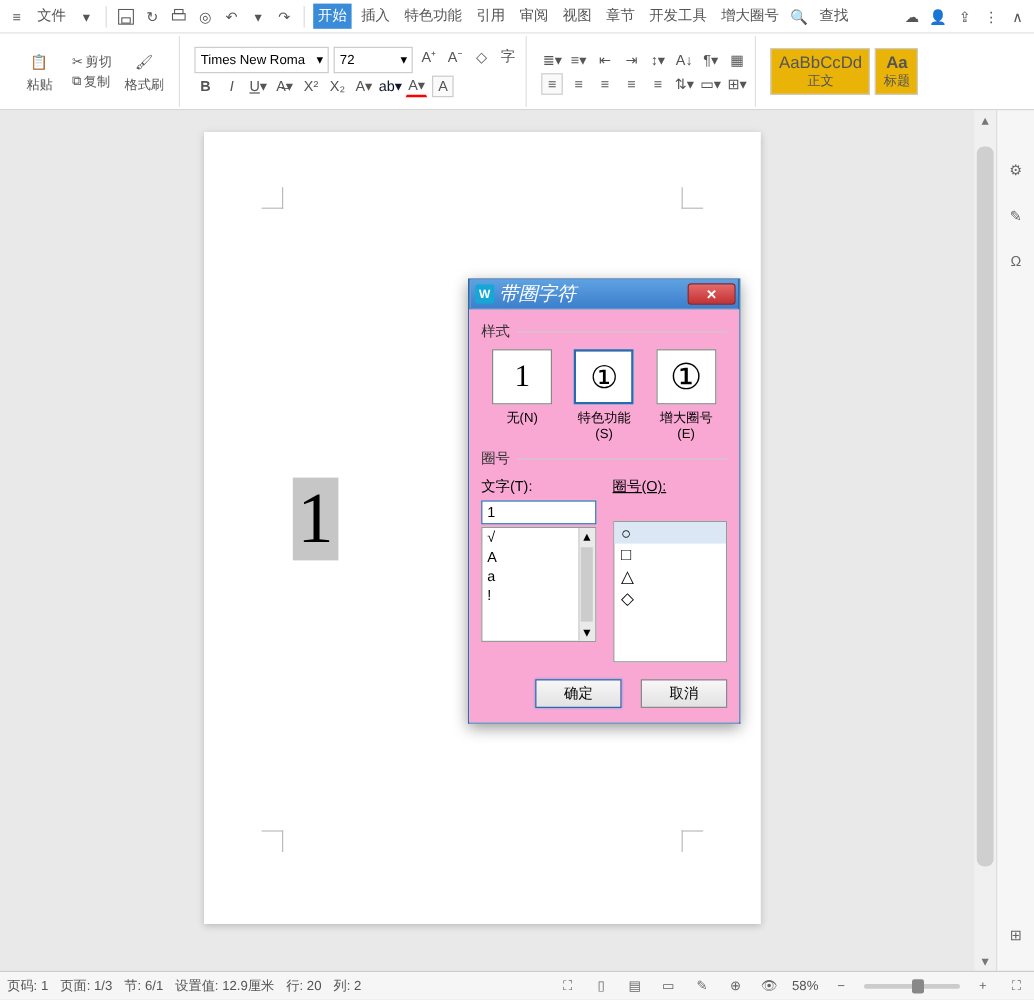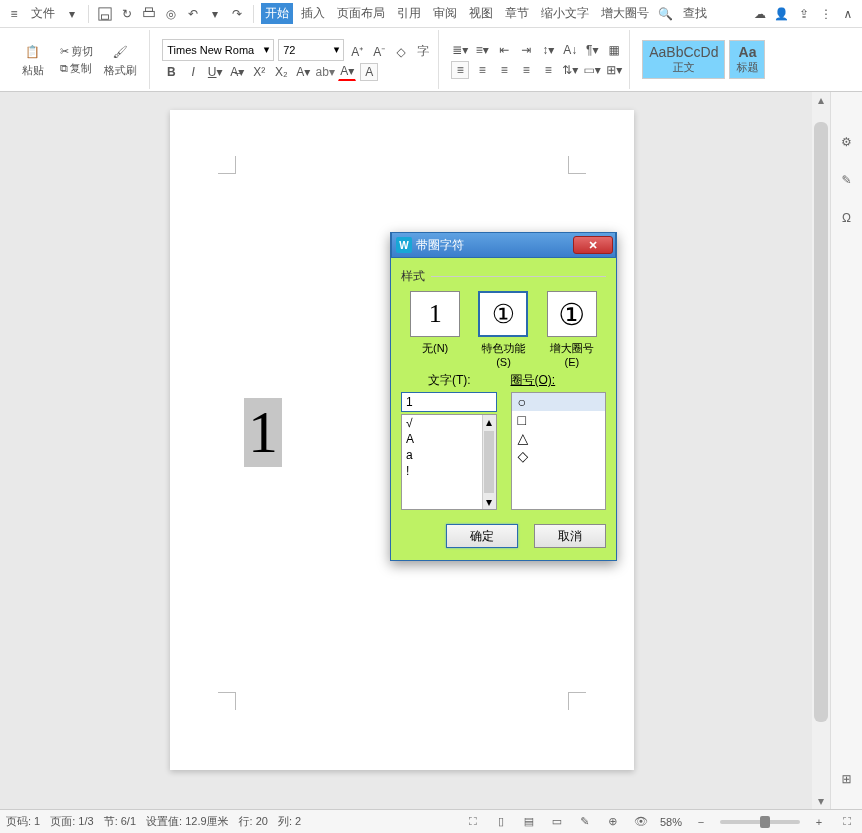--- a/index.html
+++ b/index.html
@@ -11,30 +11,30 @@
     .menubar .mb-text { padding: 2px 4px; cursor: pointer; color: #555; margin: 0 1px; }
     .menubar .mb-text.active { background: #3b8cd8; color: #fff; }
     .menubar .sep { width: 1px; height: 18px; background: #ddd; margin: 0 4px; }
     .menubar .spacer { flex: 1; }
     
     
     .ribbon { height: 64px; background: #fff; display: flex; align-items: stretch; border-bottom: 1px solid #ccc; padding: 2px 4px; gap: 6px; }
     .rgroup { display: flex; align-items: center; gap: 4px; padding: 0 6px; border-right: 1px solid #e0e0e0; }
     .rgroup:last-child { border-right: none; }
     .rcol { display: flex; flex-direction: column; justify-content: center; gap: 2px; }
-    .rrow { display: flex; align-items: flex-end; gap: 4px; }
+    .rrow { display: flex; align-items: flex-start; gap: 4px; }
     .ricon { width: 22px; height: 22px; display: inline-flex; align-items: center; justify-content: center; color: #555; border: 1px solid transparent; cursor: pointer; }
     .ricon.small { width: 18px; height: 18px; }
     .ricon.boxed { border: 1px solid #ccc; background: #fafafa; }
     .rbtn-big { display: flex; flex-direction: column; align-items: center; justify-content: center; width: 46px; cursor: pointer; }
     .rbtn-big .lbl { font-size: 11px; color: #555; }
     .rbtn-small { display: flex; align-items: center; gap: 2px; font-size: 11px; color: #555; cursor: pointer; }
     .font-select { border: 1px solid #ccc; height: 22px; padding: 0 4px; background: #fff; font-size: 11px; width: 112px; display: inline-flex; align-items: center; justify-content: space-between; cursor: pointer; }
     .size-select { border: 1px solid #ccc; height: 22px; padding: 0 4px; background: #fff; font-size: 11px; width: 66px; display: inline-flex; align-items: center; justify-content: space-between; cursor: pointer; }
-    .style-box { border: 1px solid #ccc; padding: 3px 6px; text-align: center; background:#7dd3fc; font-size: 11px; color: #555; cursor: pointer; }
+    .style-box { border: 1px solid #ccc; padding: 3px 6px; text-align: center; background:#eab308; font-size: 11px; color: #555; cursor: pointer; }
     .style-box .preview { font-size: 14px; }
     
     
     .doc-area { position: absolute; top: 92px; left: 0; right: 32px; bottom: 24px; background: #e9e9e9; overflow: hidden; }
     .page { position: absolute; top: 18px; left: 170px; width: 464px; height: 660px; background: #fff; box-shadow: 0 2px 6px rgba(0,0,0,0.2); }
     .page .margin-corner { position: absolute; width: 18px; height: 18px; border-color: #bbb; }
     .page .tl { top: 46px; left: 48px; border-right: 1px solid #bbb; border-bottom: 1px solid #bbb; }
     .page .tr { top: 46px; right: 48px; border-left: 1px solid #bbb; border-bottom: 1px solid #bbb; }
     .page .bl { bottom: 60px; left: 48px; border-right: 1px solid #bbb; border-top: 1px solid #bbb; }
     .page .br { bottom: 60px; right: 48px; border-left: 1px solid #bbb; border-top: 1px solid #bbb; }
@@ -46,23 +46,23 @@
     
     
     .vscroll { position: absolute; top: 92px; right: 32px; width: 18px; bottom: 24px; background: #f0f0f0; }
     .vscroll .thumb { position: absolute; left: 2px; right: 2px; top: 30px; height: 600px; background: #cfcfcf; border-radius: 6px; }
     .vscroll .arrow { position: absolute; left: 0; right: 0; height: 16px; display: flex; align-items: center; justify-content: center; color: #777; cursor: pointer; }
     
     
     .dialog { position: absolute; top: 232px; left: 390px; width: 227px; border: 1px solid #2a6bad; background: #fff; box-shadow: 0 4px 12px rgba(0,0,0,0.4); border-top: none; }
     .dialog .titlebar { height: 26px; background: linear-gradient(#5fa2e2,#3b7ecb); display: flex; align-items: center; padding: 0 2px 0 4px; border: 1px solid #2a6bad; gap: 4px; }
     .dialog .titlebar .appicon { width: 16px; height: 16px; background: #17a7d6; color:#fff; display:inline-flex; align-items:center; justify-content:center; font-size:10px; font-weight:bold; border-radius:2px; }
-    .dialog .titlebar .titletext { color: #fff; font-size: 12px; flex: 1; }
+    .dialog .titlebar .titletext { color: #fff; font-size: 16px; flex: 1; font-style: italic; }
     .dialog .titlebar .closebtn { width: 40px; height: 18px; background: linear-gradient(#e46a6a,#c43232); color:#fff; display: inline-flex; align-items: center; justify-content: center; border-radius: 3px; border:1px solid #992020; cursor: pointer; font-size: 11px; font-weight:bold; }
-    .dialog .body { padding: 10px 10px 12px 10px; background: #bef264; }
+    .dialog .body { padding: 10px 10px 12px 10px; background: #f9a8d4; }
     .dialog .section-label { font-size: 12px; color: #333; margin-bottom: 6px; }
     .dialog hr { border: none; border-top: 1px solid #ccc; margin: 2px 0 8px 40px; }
     .dialog .style-row { display: flex; justify-content: space-around; margin-bottom: 4px; }
     .dialog .style-opt { width: 56px; text-align: center; font-size: 11px; cursor: pointer; }
     .dialog .style-opt .box { width: 50px; height: 46px; border: 1px solid #888; background: #fff; display: inline-flex; align-items: center; justify-content: center; font-family: "Times New Roman", serif; font-size: 26px; margin-bottom: 4px; }
     .dialog .style-opt.selected .box { border: 2px solid #2a6bad; }
     .dialog .cols { display: flex; gap: 14px; }
     .dialog .col { flex: 1; }
     .dialog .txt-input { width: 100%; height: 20px; border: 1px solid #2a6bad; background:#fff; padding: 0 4px; font-size: 12px; }
     .dialog .listbox { width: 100%; height: 96px; border: 1px solid #999; background:#fff; overflow: hidden; margin-top: 2px; position: relative; }
@@ -103,26 +103,26 @@
         <rect x="4" y="1" width="8" height="4" fill="none" stroke="#555"></rect>
       </svg>
     </span>
   <span class="mb-icon">◎</span>
   <span class="mb-icon">↶</span>
   <span class="mb-icon">▾</span>
   <span class="mb-icon">↷</span>
   <span class="sep"></span>
   <span class="mb-text active">开始</span>
   <span class="mb-text">插入</span>
-  <span class="mb-text">页面布局</span>
+  <span class="mb-text">特色功能</span>
   <span class="mb-text">引用</span>
   <span class="mb-text">审阅</span>
   <span class="mb-text">视图</span>
   <span class="mb-text">章节</span>
-  <span class="mb-text">缩小文字</span>
+  <span class="mb-text">开发工具</span>
   <span class="mb-text">增大圈号</span>
   <span class="mb-icon">🔍</span>
   <span class="mb-text">查找</span>
   <span class="spacer"></span>
   <span class="mb-icon">☁</span>
   <span class="mb-icon">👤</span>
   <span class="mb-icon">⇪</span>
   <span class="mb-icon">⋮</span>
   <span class="mb-icon">∧</span>
 </div>
@@ -169,21 +169,21 @@
             <b>B</b>
           </span>
         <span class="ricon small">
             <i>I</i>
           </span>
         <span class="ricon small"><u>U</u>▾</span>
         <span class="ricon small">A̶▾</span>
         <span class="ricon small">X²</span>
         <span class="ricon small">X₂</span>
         <span class="ricon small">A▾</span>
-        <span class="ricon small" style="color:#737373;">ab▾</span>
+        <span class="ricon small" style="color:#0f172a;">ab▾</span>
         <span class="ricon small" style="border-bottom:2px solid red;">A▾</span>
         <span class="ricon small boxed">A</span>
       </div>
     </div>
   </div>
   <div class="rgroup">
     <div class="rcol">
       <div class="rrow">
         <span class="ricon small">≣▾</span>
         <span class="ricon small">≡▾</span>
@@ -260,38 +260,42 @@
       </div>
       <div class="style-opt selected">
         <div class="box">①</div>
         <div>特色功能(S)</div>
       </div>
       <div class="style-opt">
         <div class="box" style="font-size:30px;">①</div>
         <div>增大圈号(E)</div>
       </div>
     </div>
+    <div style="display:flex;align-items:center;margin-top:6px;">
+        <span class="section-label">圈号</span>
+        <hr style="flex:1; margin-left:6px;">
+      </div>
     <div class="cols">
       <div class="col">
-        <div style="margin-bottom:3px;margin-left:27px;">文字(T):</div>
+        <div style="margin-bottom:3px;">文字(T):</div>
         <input class="txt-input" value="1" style="">
         <div class="listbox">
           <div class="item">√</div>
           <div class="item">A</div>
           <div class="item">a</div>
           <div class="item">!</div>
           <div class="lb-scroll">
               <span>▴</span>
               <span style="flex:1;width:10px;background:#ccc;margin:2px 0;"></span>
               <span>▾</span>
             </div>
         </div>
       </div>
       <div class="col">
-        <div style="margin-bottom:3px;text-decoration:underline;">圈号(O):</div>
+        <div style="margin-bottom:20px;text-decoration:underline;">圈号(O):</div>
         <div class="shape-list">
           <div class="shape-item sel">○</div>
           <div class="shape-item">□</div>
           <div class="shape-item">△</div>
           <div class="shape-item">◇</div>
         </div>
       </div>
     </div>
     <div class="btn-row">
       <div class="dlg-btn primary">确定</div>

